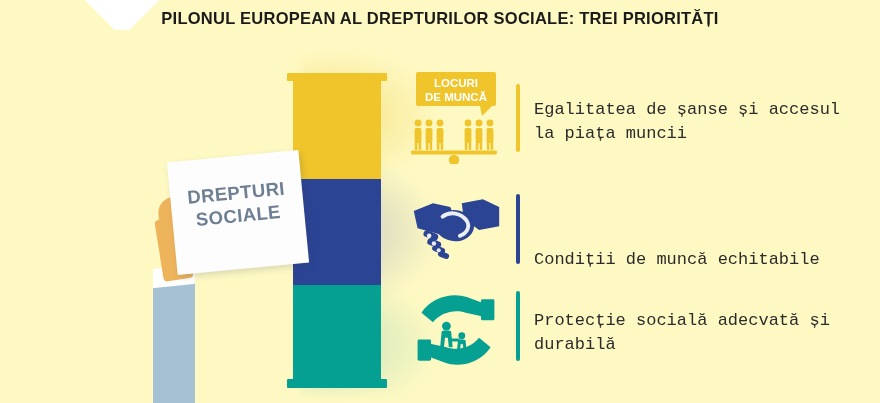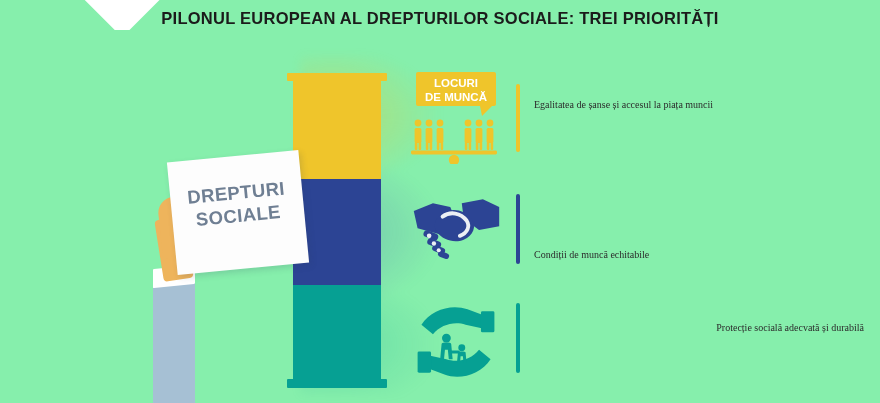--- a/index.html
+++ b/index.html
@@ -11,21 +11,21 @@
     height: 403px;
     background: #ebeff4;
     font-family: "Liberation Sans", sans-serif;
     overflow: hidden;
   }
 
   #stage {
     position: relative;
     width: 880px;
     height: 403px;
-    background: #86efac;
+    background: #fef9c3;
     overflow: hidden;
   }
 
   
   .notch {
     position: absolute;
     left: 85px;
     top: -42px;
     width: 70px;
     height: 64px;
@@ -144,38 +144,38 @@
     line-height: 1.22;
     letter-spacing: 0.4px;
     font-family: "Liberation Sans", sans-serif;
     white-space: pre-line;
   }
 
   
   .row { position: absolute; left: 408px; width: 460px; height: 96px; }
   .row-1 { top: 72px; }
   .row-2 { top: 186px; }
-  .row-3 { top: 295px; text-align: right; }
+  .row-3 { top: 283px; }
 
   .icon-box {
     position: absolute; left: 0; top: 0;
     width: 96px; height: 92px;
   }
   .divider {
     position: absolute; left: 108px; top: 12px;
     width: 4px; height: 68px;
     border-radius: 2px;
   }
   .row-label {
     position: absolute; left: 126px; top: 26px;
     width: 330px;
-    font-size: 10px;
+    font-size: 17px;
     line-height: 1.42;
     color: #2b2b2b;
-    font-family: Liberation Serif, serif;
+    font-family: Liberation Mono, monospace;
   }
   .row-2 .row-label { top: 34px; margin-top: 28px; }
   .row-3 .row-label { top: 26px; }
   .row-2 .divider { top: 8px; height: 70px; }
   .row-3 .divider { top: 8px; height: 70px; }
 </style>
 </head>
 <body>
 
 <div id="stage">

